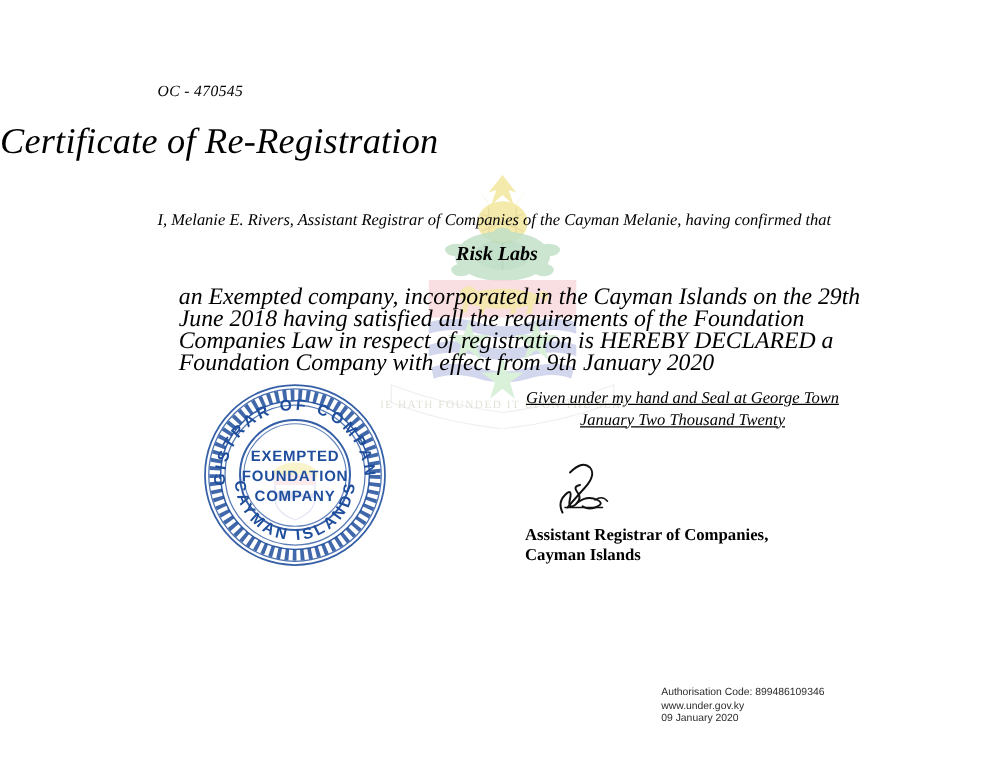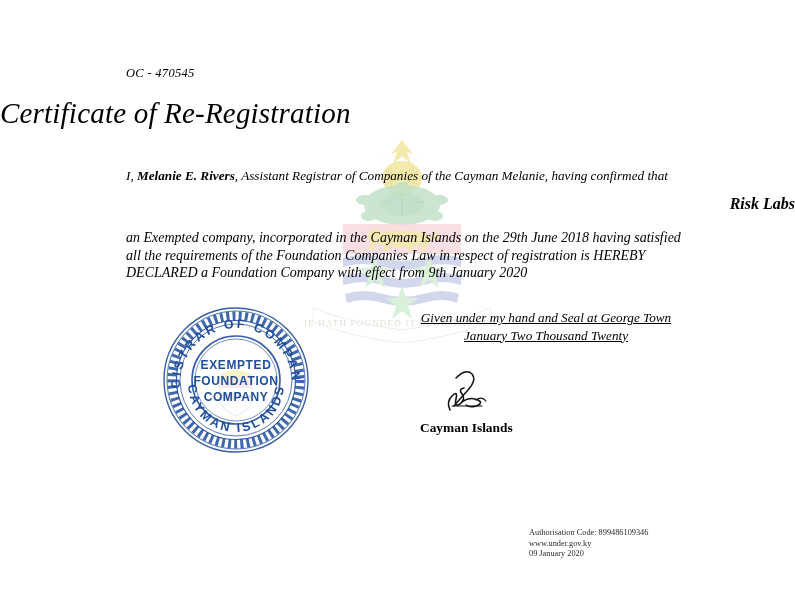--- a/index.html
+++ b/index.html
@@ -56,42 +56,42 @@
   
   .intro-line {
     position: absolute;
     left: 126px;
     top: 168px;
     font-style: italic;
     font-size: 13.2px;
     white-space: nowrap;
   }
   .intro-line .registrar-name {
-    font-weight: bold;
+    font-weight: normal;
     font-style: italic;
   }
 
   .company-name {
     position: absolute;
     left: 0;
     right: 0;
     top: 195px;
-    text-align: right;
+    text-align: center;
     font-style: italic;
     font-weight: bold;
     font-size: 16px;
   }
 
   .declaration {
     position: absolute;
-    left: 126px;
+    left: 143px;
     top: 229px;
     width: 562px;
     font-style: italic;
-    font-size: 14px;
+    font-size: 19px;
     line-height: 17.5px;
     text-align: left;
   }
 
   
   .given-block {
     position: absolute;
     left: 418px;
     top: 309px;
     width: 256px;
@@ -126,22 +126,22 @@
     left: 162px;
     top: 306px;
     width: 148px;
     height: 148px;
   }
 
   
   .footer {
     position: absolute;
     left: 529px;
-    top: 528px;
-    font-family: Liberation Serif, serif;
+    top: 548px;
+    font-family: Liberation Sans, sans-serif;
     font-size: 8.3px;
     line-height: 10.6px;
     color: #2b2b2b;
   }
 </style>
 </head>
 <body>
 
 <div id="certificate">
 
@@ -224,20 +224,21 @@
         <path d="M18 44 Q14 36 20 30 Q26 24 24 33 Q22 42 28 38 Q34 33 30 28 Q26 23 32 22" stroke-width="1.6"></path>
         <path d="M24 12 Q34 2 40 8 Q45 14 36 24 Q27 34 22 40" stroke-width="1.5"></path>
         <path d="M30 36 Q38 30 46 34 Q52 37 44 40 Q38 42 34 39" stroke-width="1.5"></path>
         <path d="M20 40 L50 40" stroke-width="1.2"></path>
         <path d="M44 34 Q50 30 54 35" stroke-width="1.2"></path>
       </g>
     </svg>
   </div>
 
   <div class="signature-title">
+    <div>Assistant Registrar of Companies,</div>
     <div>Cayman Islands</div>
   </div>
 
   <div class="seal">
     <svg viewBox="0 0 148 148" width="148" height="148" xmlns="http://www.w3.org/2000/svg">
       <defs>
         <path id="arcTop" d="M 18 78 A 56 56 0 0 1 130 78"></path>
         <path id="arcBottom" d="M 26 78 A 48 48 0 0 0 122 78"></path>
       </defs>
 

